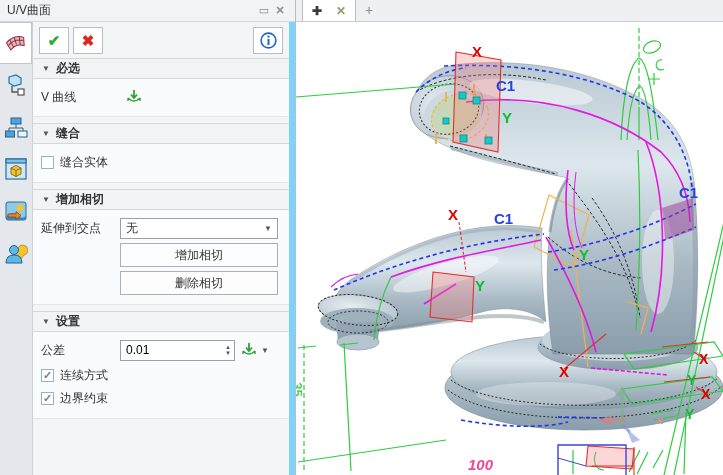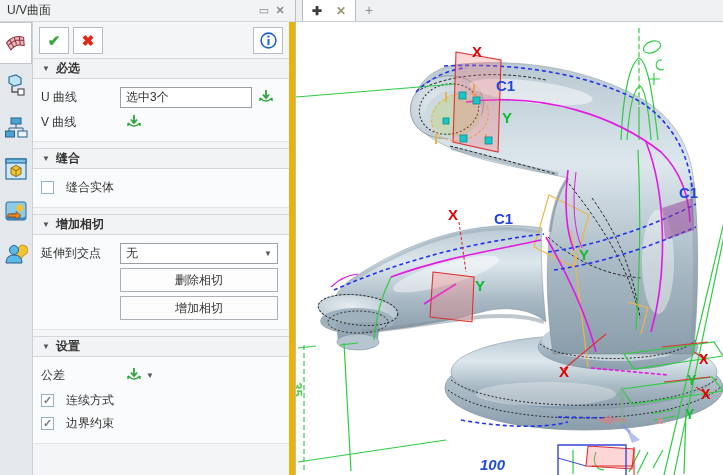--- a/index.html
+++ b/index.html
@@ -1,21 +1,21 @@
 <!DOCTYPE html>
 <html><head>
 <meta charset="utf-8">
 <style>
   * { box-sizing: border-box; margin: 0; padding: 0; }
   html,body { width:723px; height:475px; overflow:hidden;
     font-family:"Liberation Sans", sans-serif; font-size:12px; background:#fff; color:#333; }
   .app { position:relative; width:723px; height:475px; background:#e9edf2; }
 
   
-  .panel { position:absolute; left:0; top:0; width:296px; height:475px; background:#eab308; border-right:1px solid #b9bec4; }
+  .panel { position:absolute; left:0; top:0; width:296px; height:475px; background:#7dd3fc; border-right:1px solid #b9bec4; }
   .panel-titlebar { height:22px; background:#f2f3f4; border-bottom:1px solid #d4d7db; display:flex; align-items:center; padding:0 7px; }
   .panel-title { flex:1; color:#333; }
   .win-ico { color:#8a8f95; font-size:11px; width:16px; text-align:center; cursor:default; }
   .win-ico.close { font-weight:bold; }
 
   .sidebar { position:absolute; left:0; top:22px; width:33px; bottom:0; background:#e4e7eb; border-right:1px solid #ccd1d6; }
   .tool { width:32px; height:42px; display:flex; align-items:center; justify-content:center; }
   .tool.active { background:#fff; border:1px solid #c0c6cc; border-left:none; }
 
   .form { position:absolute; left:33px; top:22px; width:256px; bottom:0; background:#f4f5f6; }
@@ -30,21 +30,21 @@
   .row { display:flex; align-items:center; margin:3px 0; min-height:22px; }
   .row .lbl { width:79px; }
   .ibox { width:132px; height:21px; background:#fff; border:1px solid #9aa0a6; padding:0 5px; display:flex; align-items:center; font-family:"Liberation Sans",sans-serif; font-size:12px; }
   .pick { margin-left:6px; display:flex; align-items:center; }
   .ddown { width:158px; height:21px; background:#fff; border:1px solid #9aa0a6; padding:0 5px; display:flex; align-items:center; }
   .ddown .arr { margin-left:auto; font-size:8px; color:#555; }
   .pbtn { display:block; width:158px; height:24px; margin:4px 0 4px 79px; background:#fdfdfd; border:1px solid #aab0b6; font-family:"Liberation Sans",sans-serif; font-size:12px; color:#333; }
   .spin { width:115px; height:21px; background:#fff; border:1px solid #9aa0a6; display:flex; align-items:center; }
   .spin input { flex:1; width:70px; border:none; outline:none; padding:0 5px; font-family:"Liberation Sans",sans-serif; font-size:12px; }
   .spin .ud { display:flex; flex-direction:column; font-size:6px; color:#555; line-height:6px; padding-right:3px; }
-  .cbrow { display:flex; align-items:center; gap:12px; margin:6px 0; }
+  .cbrow { display:flex; align-items:center; gap:6px; margin:6px 0; }
   .cb { width:13px; height:13px; background:#fff; border:1px solid #93b4c8; display:flex; align-items:center; justify-content:center; font-size:11px; color:#fff; }
   .cb.checked { color:#7a7f84; font-weight:bold; }
   .gap { height:6px; }
   .small-arr { font-size:8px; color:#555; margin-left:4px; }
 
   
   .tabbar { position:absolute; left:296px; top:0; width:427px; height:22px; background:#eef0f1; border-bottom:1px solid #c9ccd0; display:flex; align-items:flex-end; }
   .tab { height:22px; margin-left:6px; background:#fff; border:1px solid #b9bcc0; border-bottom:none; display:flex; align-items:center; gap:7px; padding:0 9px; color:#4c4c3e; }
   .tab .tico { color:#3c3c3c; font-weight:bold; font-size:12px; }
   .tab .tclose { color:#97976f; font-weight:bold; }
@@ -126,30 +126,20 @@
           </svg>
         </button>
       </div>
 
       <div class="sec-h">
         <span class="tri">▼</span>
         <span>必选</span>
       </div>
       <div class="sec-b">
         <div class="row">
-          <span class="lbl">U 曲线</span>
-          <div class="ibox">选中3个</div>
-          <span class="pick">
-            <svg width="16" height="16" viewBox="0 0 16 16">
-              <path d="M8,1 L8,8 M5,5.5 L8,9 L11,5.5" fill="none" stroke="#2fa33c" stroke-width="1.8"></path>
-              <path d="M2,9 Q8,15 14,9 M2,9 L2,12 M14,9 L14,12" fill="none" stroke="#2fa33c" stroke-width="1.4"></path>
-            </svg>
-          </span>
-        </div>
-        <div class="row">
           <span class="lbl">V 曲线</span>
           <span class="pick">
             <svg width="16" height="16" viewBox="0 0 16 16">
               <path d="M8,1 L8,8 M5,5.5 L8,9 L11,5.5" fill="none" stroke="#2fa33c" stroke-width="1.8"></path>
               <path d="M2,9 Q8,15 14,9 M2,9 L2,12 M14,9 L14,12" fill="none" stroke="#2fa33c" stroke-width="1.4"></path>
             </svg>
           </span>
         </div>
       </div>
       <div class="gap"></div>
@@ -171,32 +161,39 @@
         <span>增加相切</span>
       </div>
       <div class="sec-b">
         <div class="row">
           <span class="lbl">延伸到交点</span>
           <div class="ddown">
             <span>无</span>
             <span class="arr">▼</span>
           </div>
         </div>
+        <button class="pbtn">增加相切</button>
         <button class="pbtn">删除相切</button>
-        <button class="pbtn">增加相切</button>
       </div>
       <div class="gap"></div>
 
       <div class="sec-h">
         <span class="tri">▼</span>
         <span>设置</span>
       </div>
       <div class="sec-b">
         <div class="row">
           <span class="lbl">公差</span>
+          <div class="spin">
+            <input value="0.01" style="">
+            <span class="ud">
+                <span>▲</span>
+                <span>▼</span>
+              </span>
+          </div>
           <span class="pick">
             <svg width="16" height="16" viewBox="0 0 16 16">
               <path d="M8,1 L8,8 M5,5.5 L8,9 L11,5.5" fill="none" stroke="#2fa33c" stroke-width="1.8"></path>
               <path d="M2,9 Q8,15 14,9 M2,9 L2,12 M14,9 L14,12" fill="none" stroke="#2fa33c" stroke-width="1.4"></path>
             </svg>
           </span>
           <span class="small-arr">▼</span>
         </div>
         <div class="cbrow">
           <span class="cb checked">✓</span>
@@ -387,17 +384,17 @@
         <span style="position: absolute; left: 198px; top: 188px; color: rgb(34, 68, 221); font-size: 15px; font-weight: bold;">C1</span>
         <span style="position: absolute; left: 383px; top: 162px; color: rgb(34, 68, 221); font-size: 15px; font-weight: bold;">C1</span>
         <span style="position: absolute; left: 283px; top: 224px; color: rgb(17, 187, 51); font-size: 15px; font-weight: bold;">Y</span>
         <span style="position: absolute; left: 179px; top: 255px; color: rgb(17, 187, 51); font-size: 15px; font-weight: bold;">Y</span>
         <span style="position: absolute; left: 263px; top: 341px; color: rgb(224, 0, 0); font-size: 15px; font-weight: bold;">X</span>
         <span style="position: absolute; left: 403px; top: 329px; color: rgb(224, 0, 0); font-size: 14px; font-weight: bold;">X</span>
         <span style="position: absolute; left: 391px; top: 350px; color: rgb(17, 187, 51); font-size: 14px; font-weight: bold;">Y</span>
         <span style="position: absolute; left: 405px; top: 364px; color: rgb(224, 0, 0); font-size: 14px; font-weight: bold;">X</span>
         <span style="position: absolute; left: 389px; top: 384px; color: rgb(17, 187, 51); font-size: 14px; font-weight: bold;">Y</span>
         <span style="position: absolute; left: 361px; top: 392px; color: rgb(238, 138, 138); font-size: 11px; font-weight: bold;">x</span>
-        <span style="position: absolute; left: 172px; top: 434px; color: #1d4ed8; font-size: 15px; font-weight: bold; font-style: italic; margin-left: 12px;">100</span>
+        <span style="position: absolute; left: 172px; top: 434px; color: #ec4899; font-size: 15px; font-weight: bold; font-style: italic;">100</span>
         <span style="position: absolute; left: -6px; top: 360px; color: rgb(74, 208, 74); font-size: 13px; font-weight: bold; transform: rotate(90deg);">35</span>
       </div>
   </div>
 </div>
 
 </body></html>

